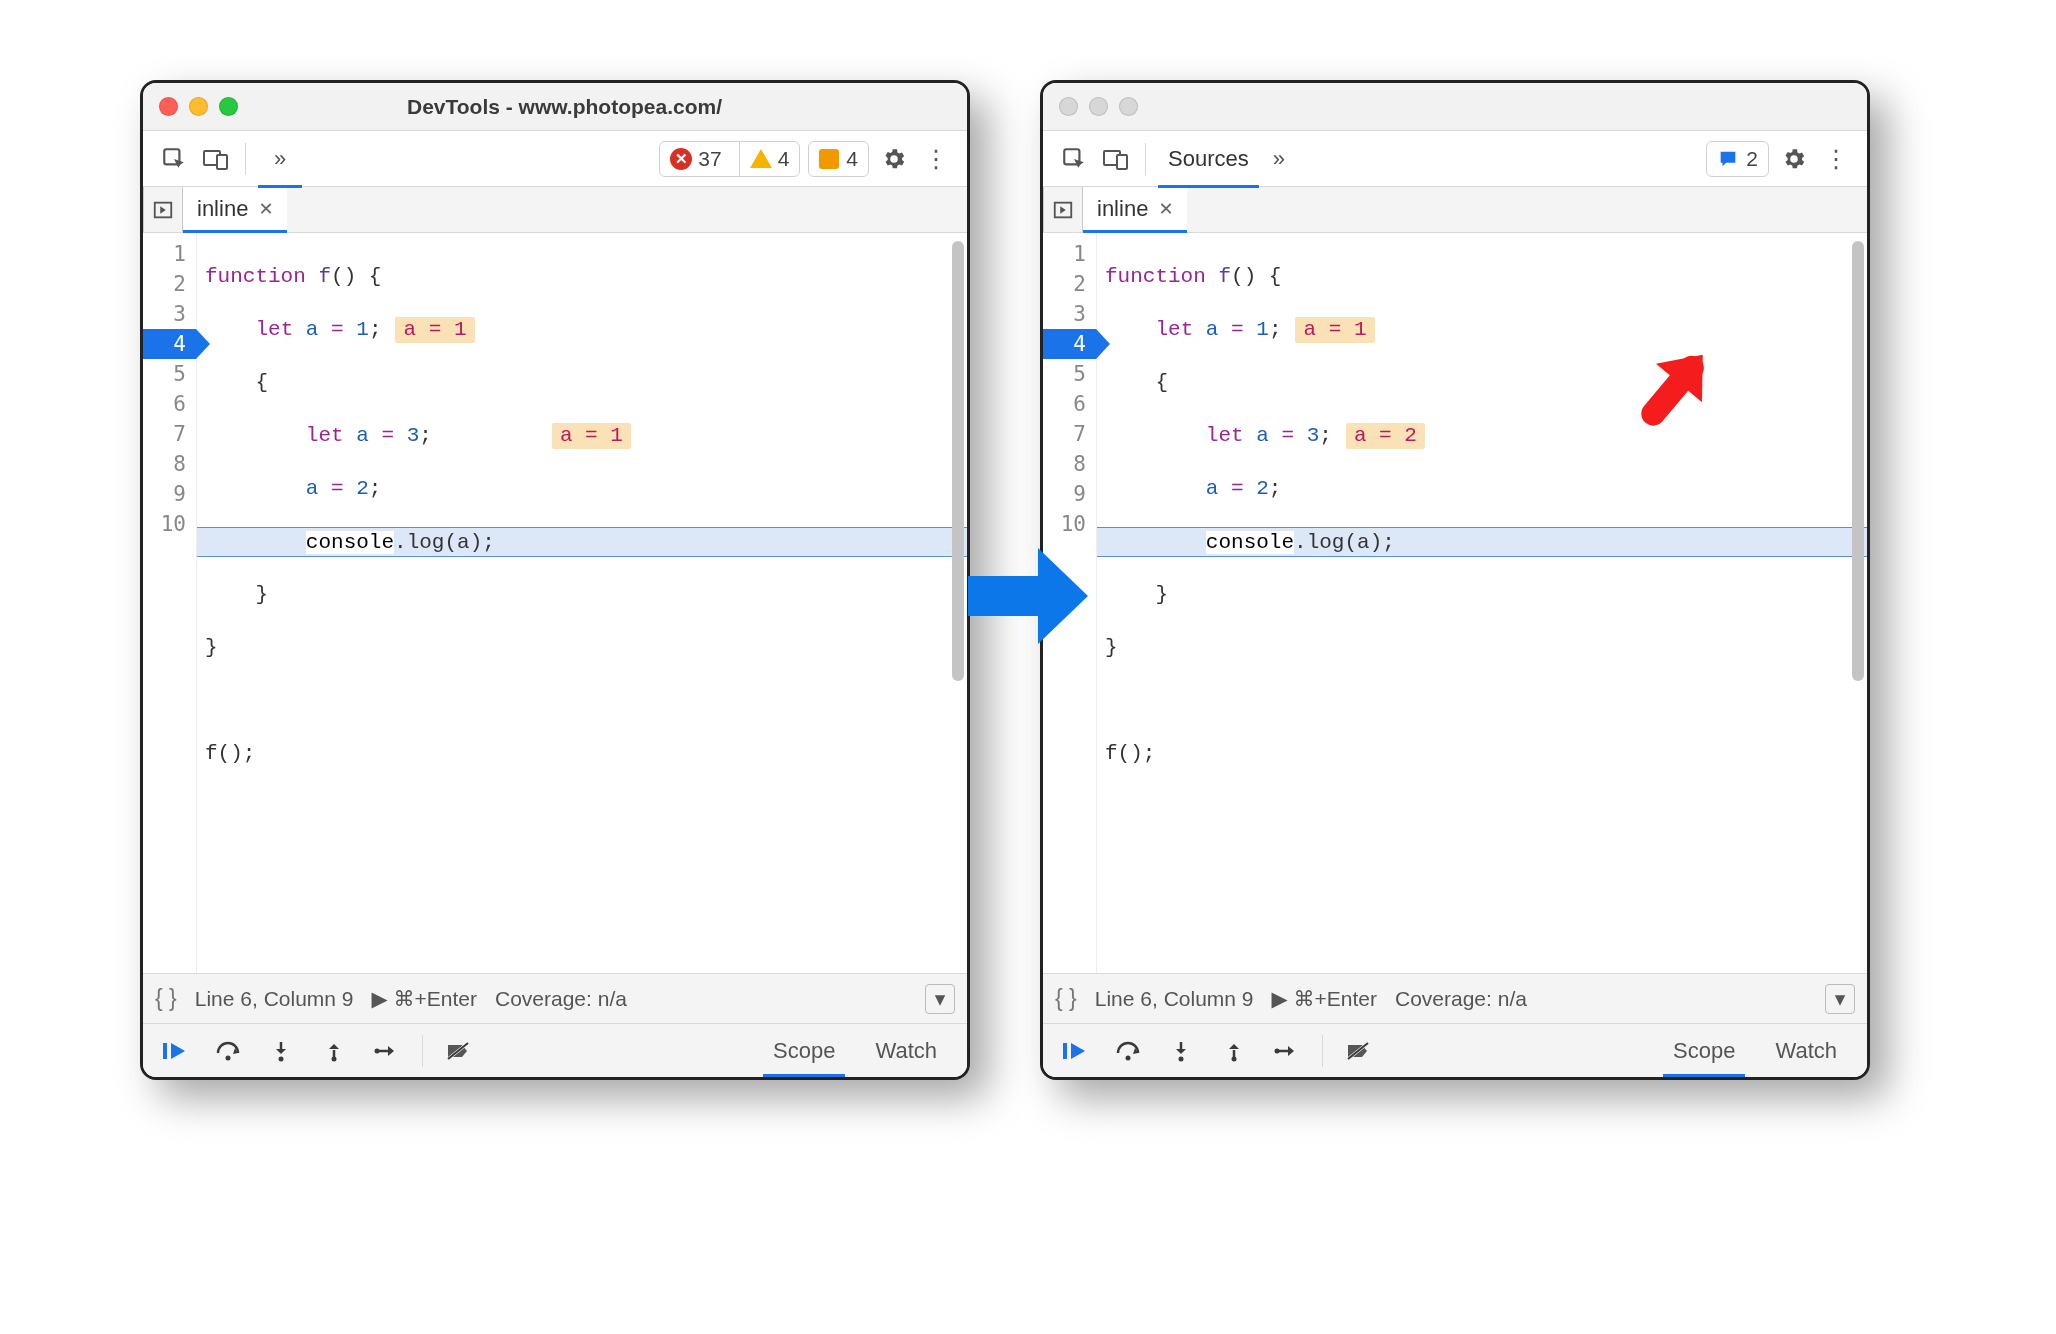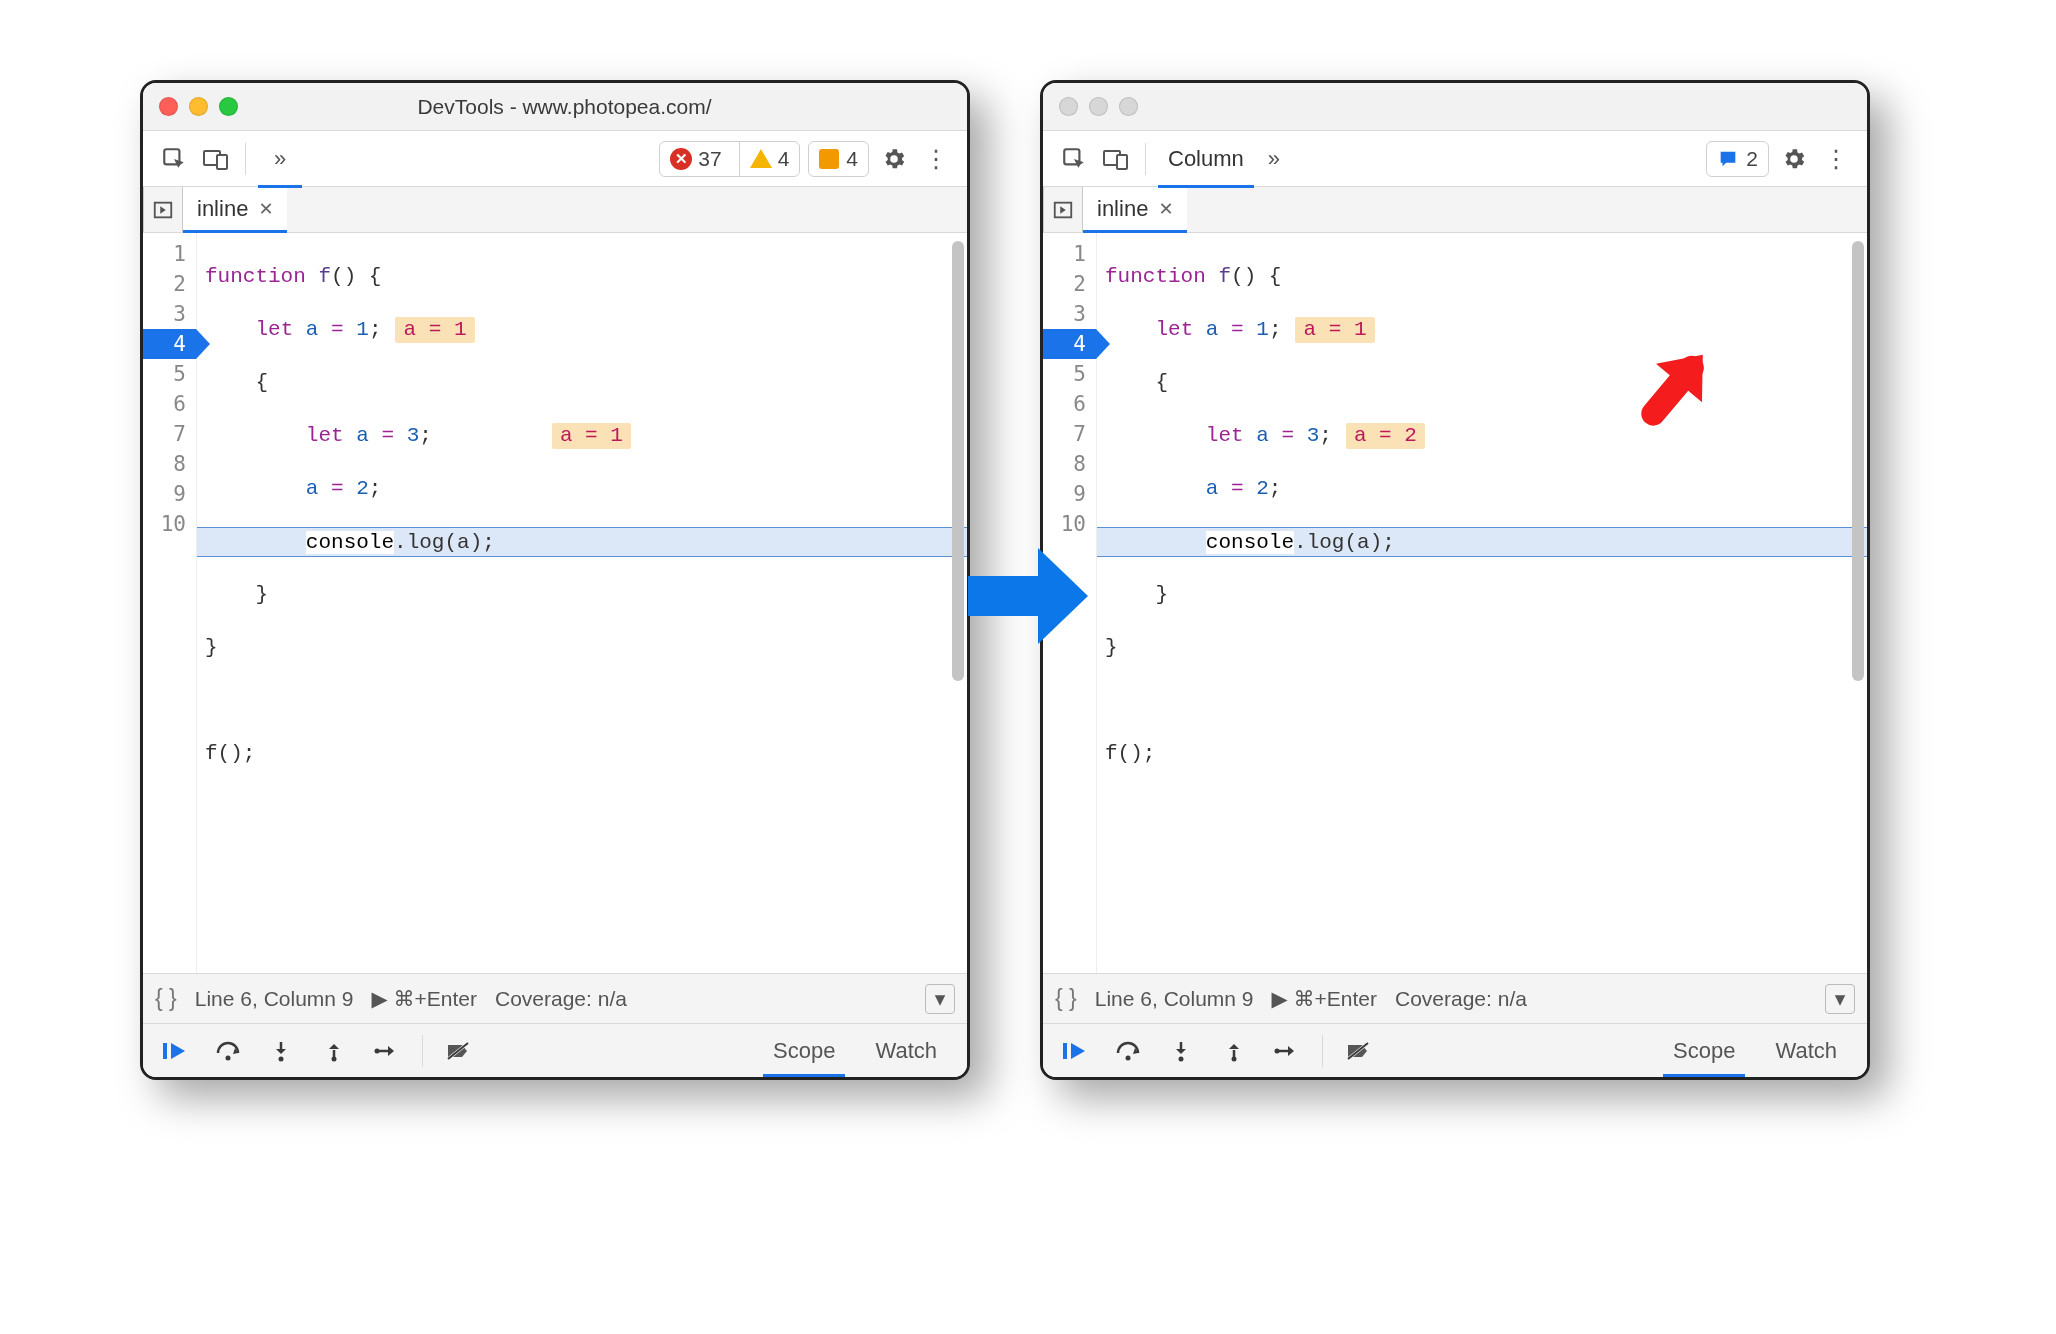--- a/index.html
+++ b/index.html
@@ -46,21 +46,21 @@
     border: 1px solid rgba(0,0,0,0.12);
   }
   .tl.red { background:#ff5f57; }
   .tl.yellow { background:#febc2e; }
   .tl.green { background:#28c840; }
   .tl.inactive { background:#d7d7d7; }
   .titlebar .title {
     flex: 1;
     text-align: center;
     font-size: 21px;
-    font-weight: 400;
+    font-weight: 700;
     color: #3a3a3a;
   }
   .window.right .titlebar .title { color:#8a8a8a; font-weight: 500; }
   
   .toolbar {
     height: 56px;
     border-bottom: 1px solid #d9d9d9;
     display: flex;
     align-items: center;
     padding: 0 14px;
@@ -436,21 +436,21 @@
           </svg>
       </div>
       <div class="tb-icon">
         <svg width="28" height="26" viewBox="0 0 28 24" fill="none" stroke="currentColor" stroke-width="2">
             <rect x="2" y="4" width="16" height="14" rx="1"></rect>
             <rect x="15" y="8" width="10" height="14" rx="1" fill="#fff"></rect>
           </svg>
       </div>
       <div class="vsep"></div>
       <div class="tab active">
-        <span>Column</span>
+        <span>Sources</span>
       </div>
       <span class="chevrons">»</span>
       <div class="spacer"></div>
       <div class="pill">
         <svg class="badge-msg" viewBox="0 0 24 24" fill="currentColor">
             <path d="M4 4h16v12H10l-4 4v-4H4z"></path>
           </svg>
         <span>2</span>
       </div>
       <div class="tb-icon gear">

